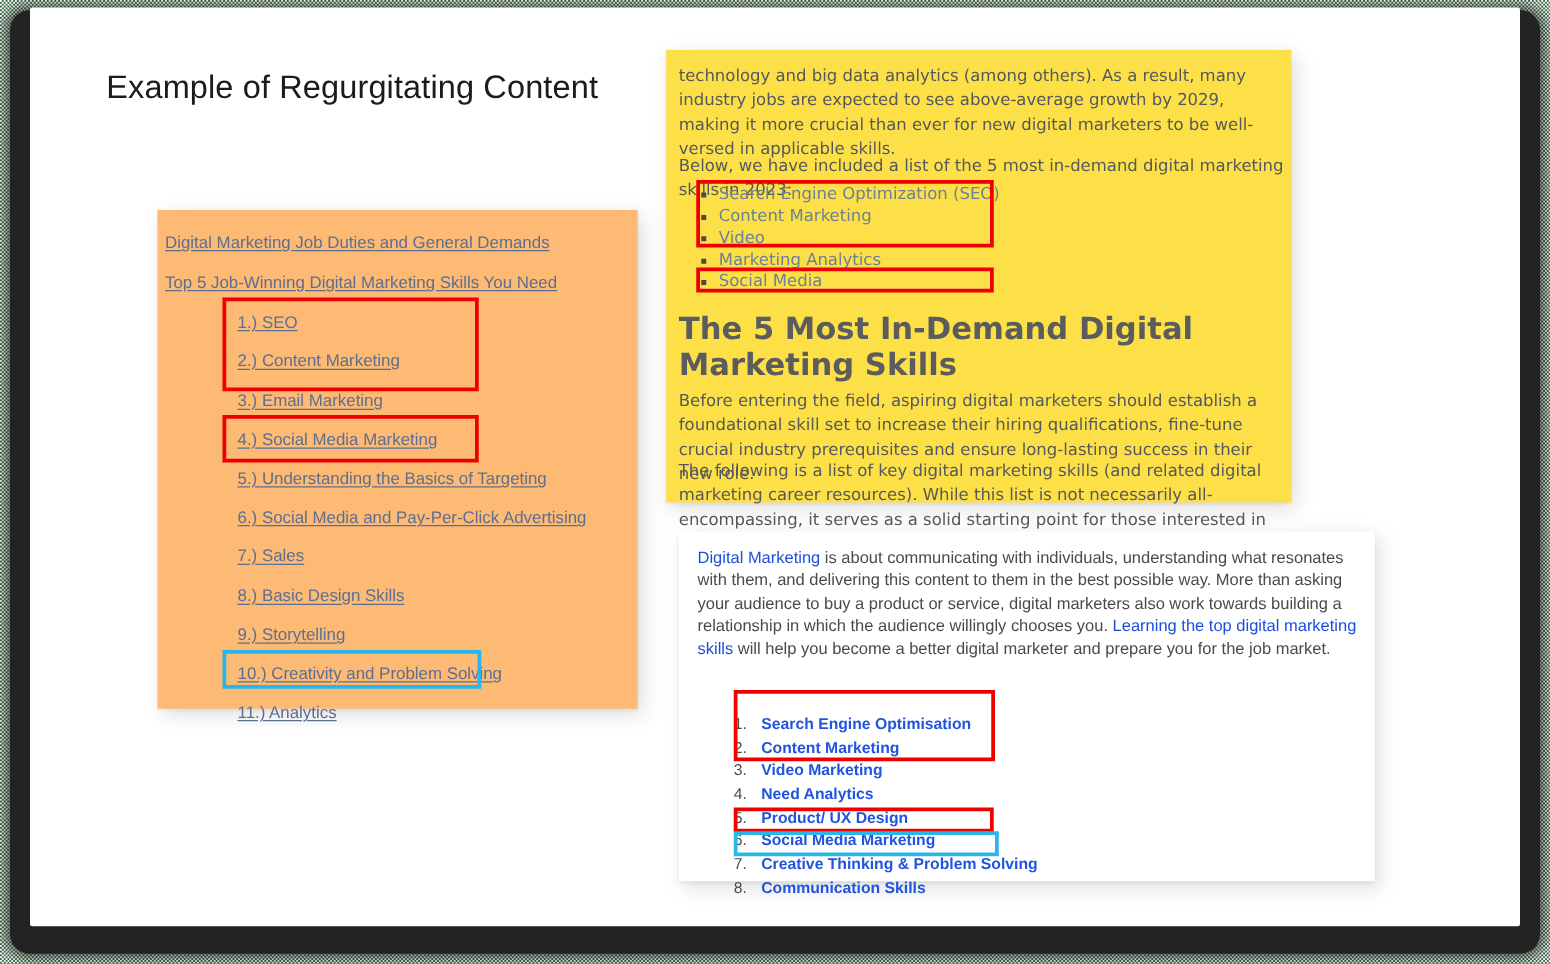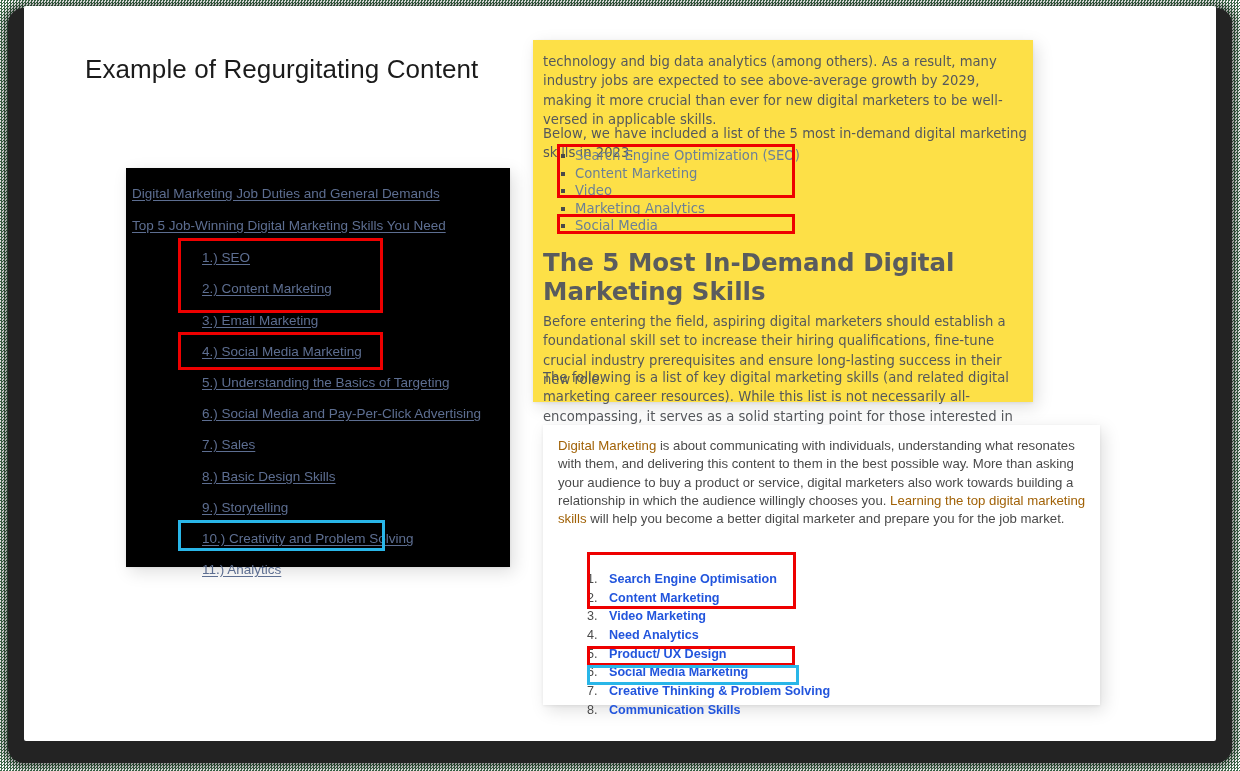--- a/index.html
+++ b/index.html
@@ -64,33 +64,33 @@
   .shadowed {
     box-shadow: 4px 5px 16px rgba(0,0,0,0.13), 0 1px 3px rgba(0,0,0,0.07);
   }
 
   
   #toc-panel {
     left: 102px;
     top: 162px;
     width: 384px;
     height: 399px;
-    background: #000000;
+    background: #fdba74;
   }
   .toc-link {
     position: absolute;
     color: #5d6e91;
     text-decoration: underline;
     text-underline-offset: 2px;
     font-size: 13.5px;
     white-space: nowrap;
     cursor: pointer;
   }
   .toc-link.level0 { left: 6px; }
-  .toc-link.level1 { left: 64px; margin-left: 12px; }
+  .toc-link.level1 { left: 64px; }
 
   
   #article-panel {
     left: 509px;
     top: 34px;
     width: 500px;
     height: 362px;
     background: #fde047;
   }
   .art-p {
@@ -151,21 +151,21 @@
   #intro-p {
     position: absolute;
     left: 15px;
     top: 12px;
     width: 531px;
     font-size: 13.2px;
     line-height: 18.3px;
     color: #4a4a4a;
     font-family: "Liberation Sans", sans-serif;
   }
-  .intro-link { color: #a16207; margin-top: 29px; }
+  .intro-link { color: #1d4ed8; margin-top: 29px; }
   #ranked-ol {
     position: absolute;
     left: 32px;
     top: 133px;
     margin: 12px;
     padding: 0;
     list-style: none;
     counter-reset: rk;
   }
   #ranked-ol li {

